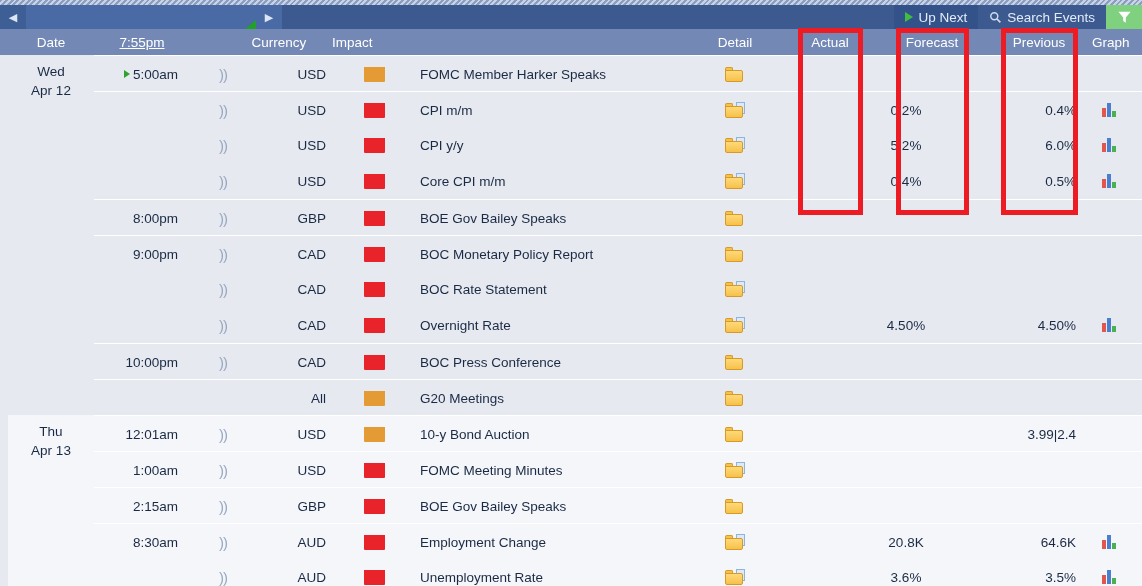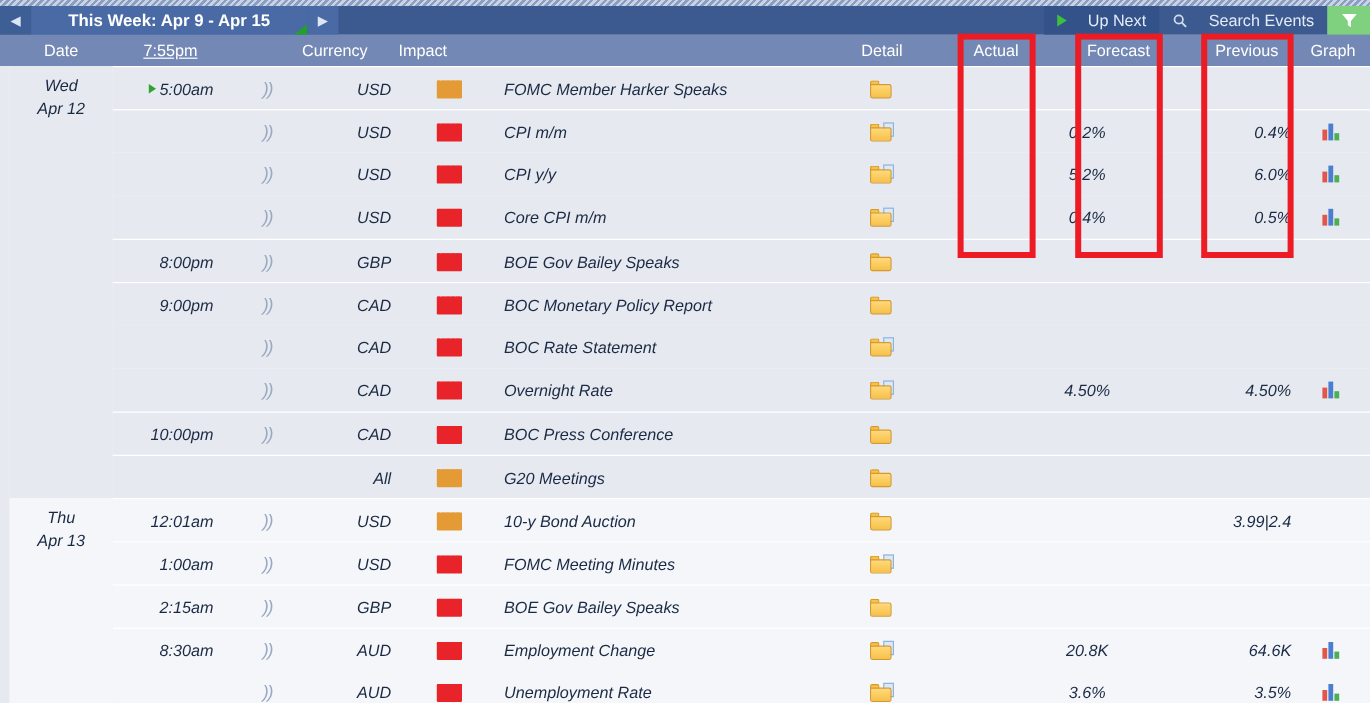--- a/index.html
+++ b/index.html
@@ -40,21 +40,21 @@
   .tb-title .corner{
     position:absolute;right:0;bottom:0;width:0;height:0;
     border-style:solid;border-width:0 0 9px 11px;
     border-color:transparent transparent #22a02a transparent;
   }
   .tb-right{
     position:absolute;right:0;top:0;height:24px;
     display:flex;align-items:center;
   }
   .tb-btn{
-    height:24px;display:flex;align-items:center;gap:17px;
+    height:24px;display:flex;align-items:center;gap:5px;
     padding:0 11px;color:#e3ebf8;font-size:13.5px;cursor:pointer;
   }
   .tb-btn.upnext{background:#34528a;}
   .play-tri{
     width:0;height:0;border-style:solid;border-width:5px 0 5px 8px;
     border-color:transparent transparent transparent #3fbf3f;
   }
   .tb-filter{
     width:36px;height:24px;background:#7fd07f;
     display:flex;align-items:center;justify-content:center;cursor:pointer;
@@ -79,21 +79,21 @@
   .colhead .c-graph{left:1092px;width:50px;justify-content:flex-start;}
 
   
   .body{
     position:absolute;top:55px;left:0;width:1142px;height:531px;
     background:#f4f6fa;
   }
   .leftgutter{
     position:absolute;top:0;left:0;width:8px;height:531px;background:#e6e9ef;
   }
-  .daygroup{position:relative;width:1142px;font-style:italic;}
+  .daygroup{position:relative;width:1142px;}
   .daygroup .datecell{
     position:absolute;left:8px;top:0;width:86px;
     text-align:center;font-size:13.5px;color:#1b2a44;line-height:19px;
     padding-top:7px;box-sizing:border-box;
   }
   .rows{position:absolute;left:94px;top:0;width:1048px;}
 
   .row{
     position:relative;height:36px;width:1048px;box-sizing:border-box;
   }
@@ -175,21 +175,20 @@
 </head>
 <body>
 
 <div id="app">
 
   <div class="top-strip"></div>
 
   <div class="titlebar">
     <div class="tb-nav tb-prev">◀</div>
     <div class="tb-title">
-      <span>This Week: Apr 9 - Apr 15</span>
       <span class="corner"></span>
     </div>
     <div class="tb-nav tb-next">▶</div>
 
     <div class="tb-right">
       <div class="tb-btn upnext">
         <span class="play-tri"></span>
         <span>Up Next</span>
       </div>
       <div class="tb-btn">

